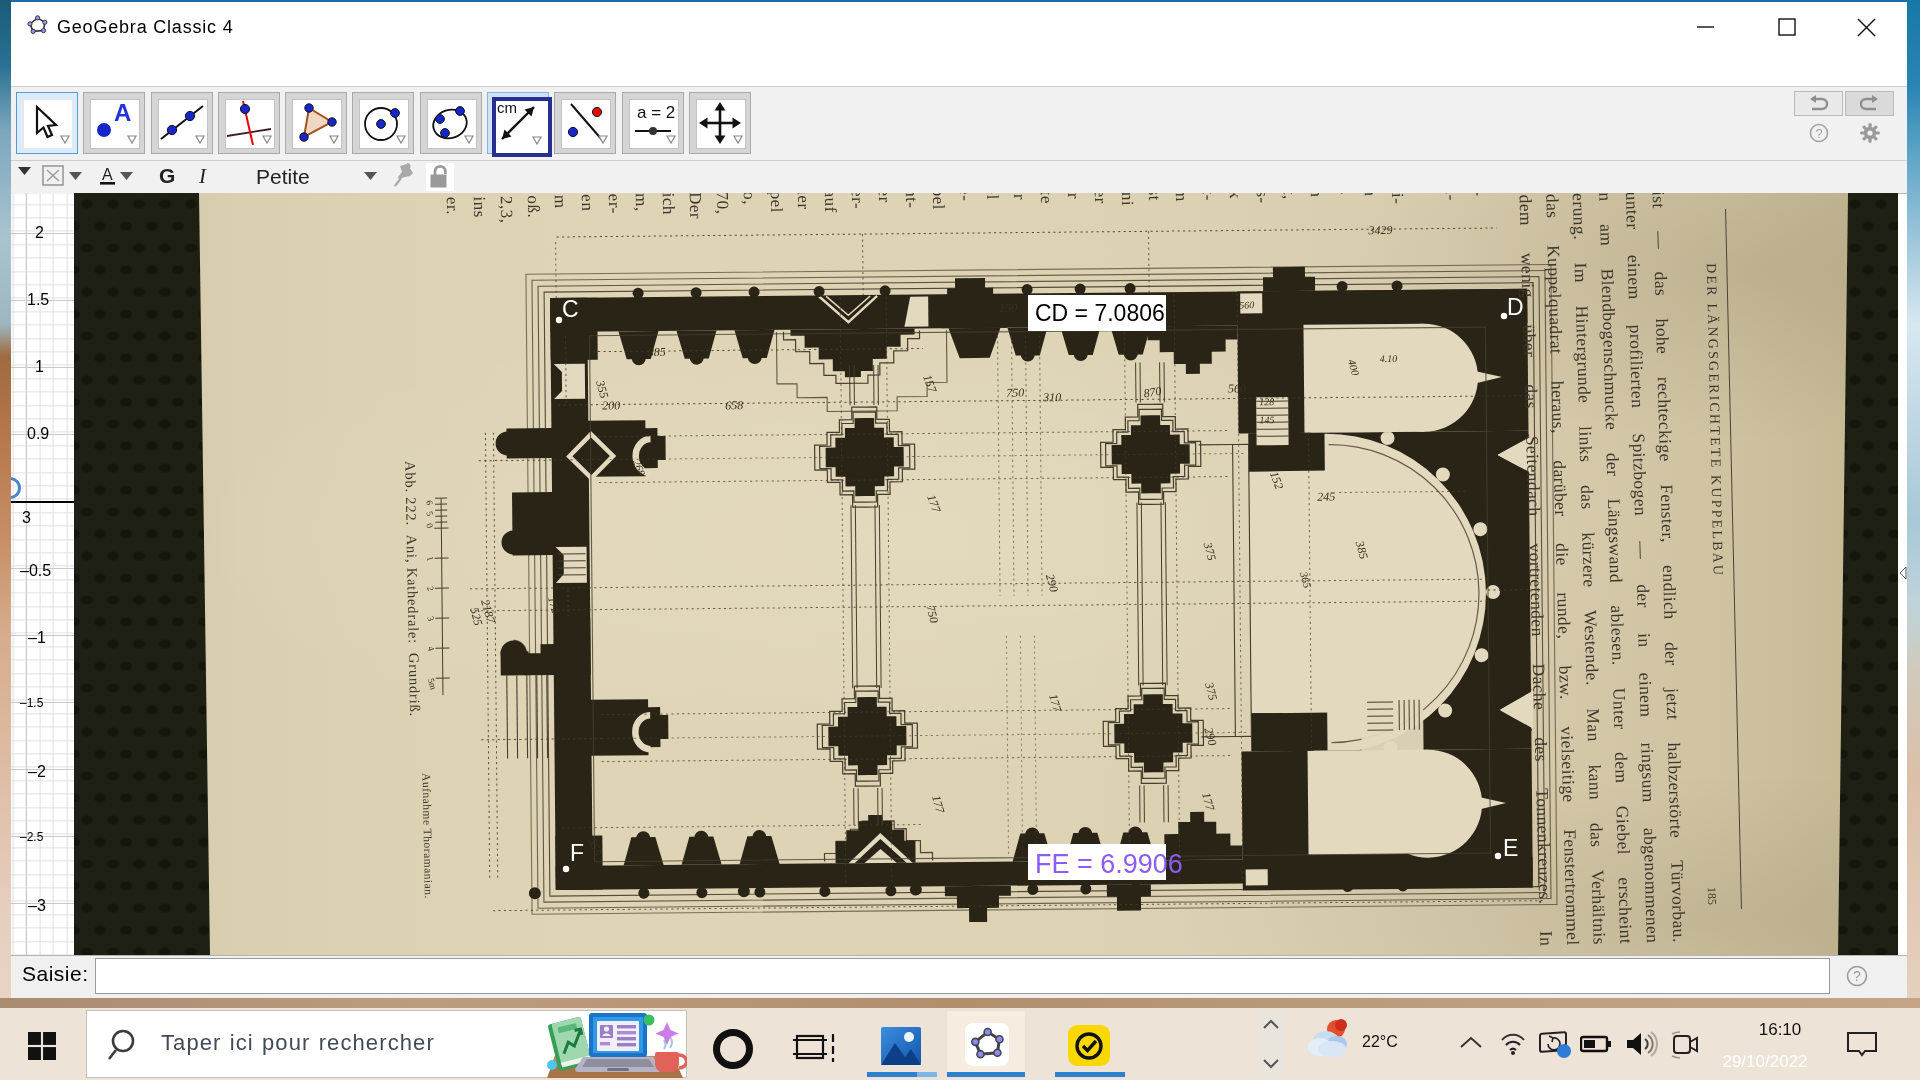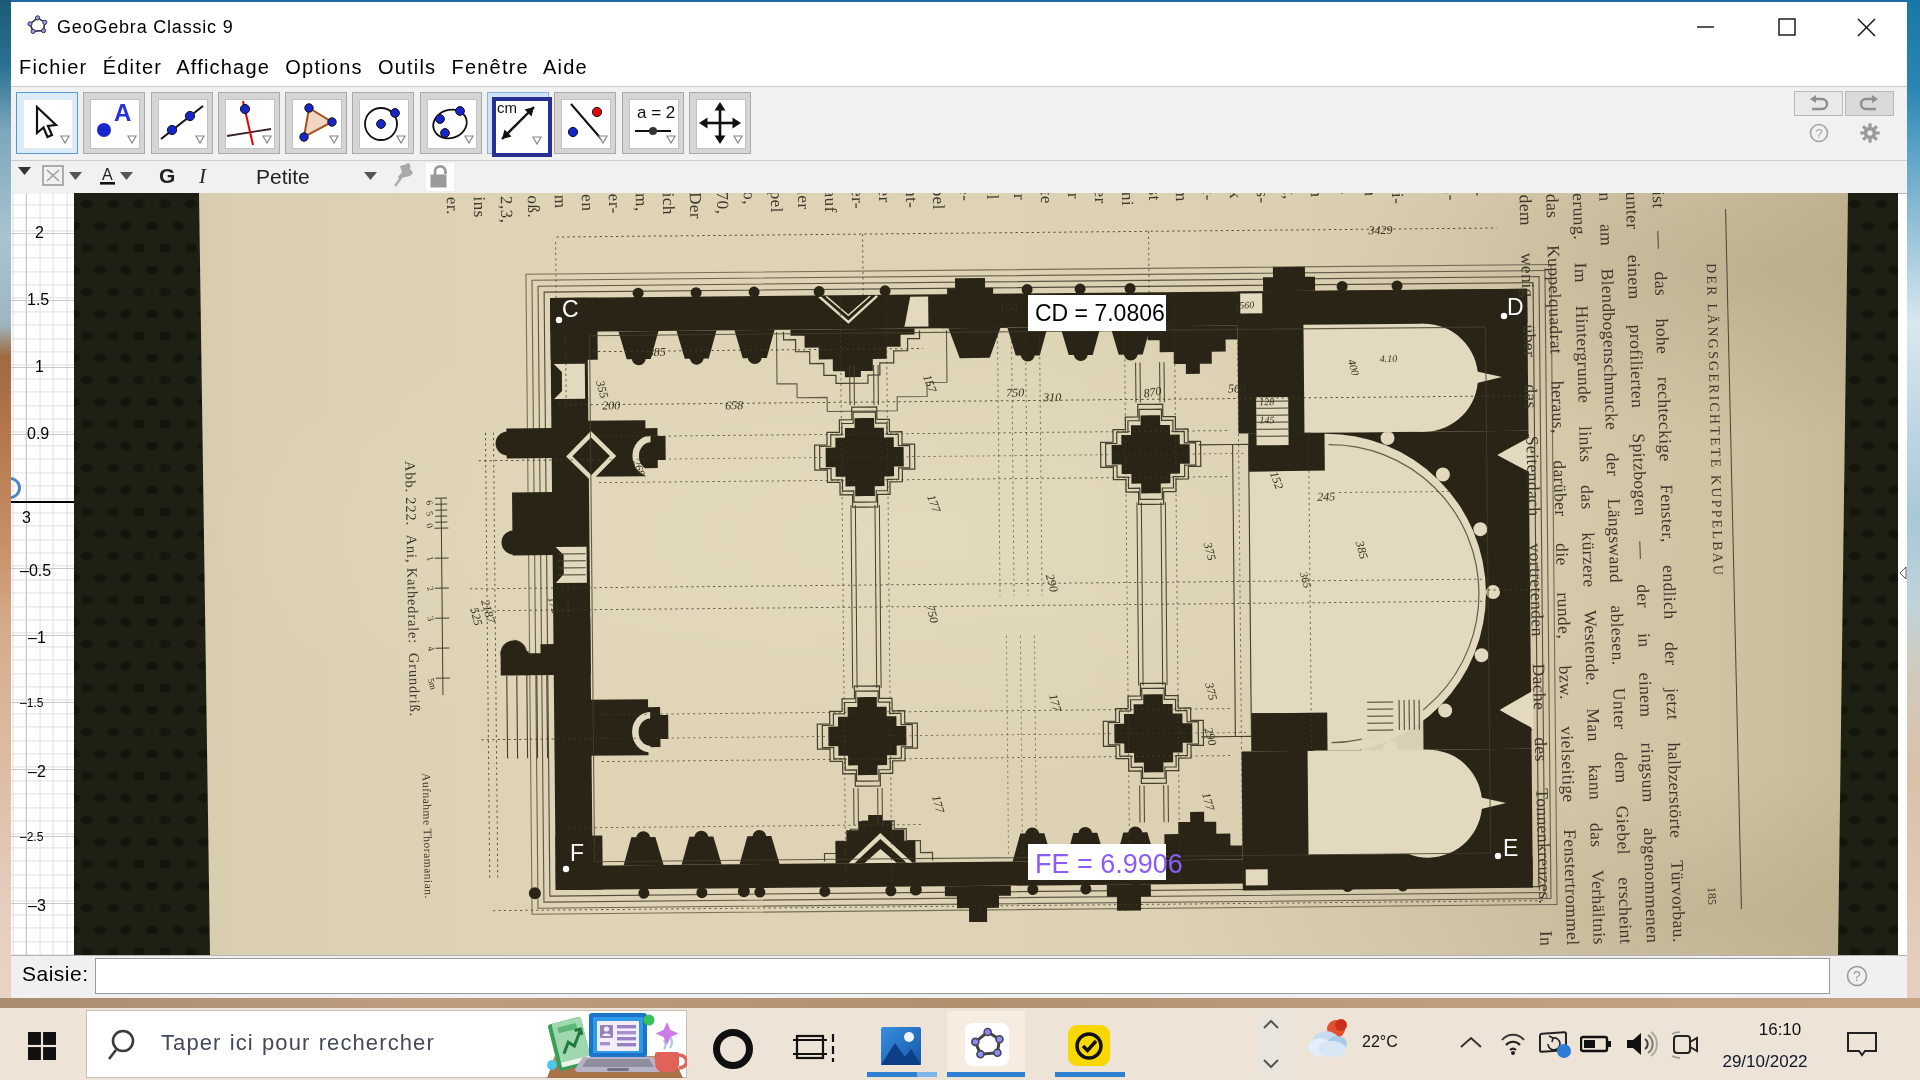--- a/index.html
+++ b/index.html
@@ -31,31 +31,30 @@
 <svg class="abs" style="left:27px;top:15px" width="21" height="21" viewBox="0 0 21 21">
  <path d="M10.6 2.9 L17.8 7.3 L16.5 15.6 L6.1 16.4 L3.0 8.9 Z" fill="none" stroke="#333" stroke-width="1.6"></path>
  <g fill="#99f" stroke="#334" stroke-width="1">
   <circle cx="10.6" cy="2.9" r="2.1"></circle>
         <circle cx="17.8" cy="7.3" r="2.1"></circle>
         <circle cx="16.5" cy="15.6" r="2.1"></circle>
         <circle cx="6.1" cy="16.4" r="2.1"></circle>
         <circle cx="3.0" cy="8.9" r="2.1"></circle>
  </g>
 </svg>
-<div class="abs" style="left:57px;top:17px;font-size:18px;color:#000;letter-spacing:0.8px;">GeoGebra Classic 9</div>
+<div class="abs" style="left:57px;top:17px;font-size:18px;color:#000;letter-spacing:0.8px;">GeoGebra Classic 4</div>
 <svg class="abs" style="left:1690px;top:14px" width="200 " height="26" viewBox="0 0 200 26">
  <g stroke="#111" stroke-width="1.4" fill="none">
   <line x1="7" y1="13" x2="24" y2="13"></line>
   <rect x="89" y="5" width="16" height="16"></rect>
   <line x1="168" y1="5" x2="185" y2="22"></line>
         <line x1="185" y1="5" x2="168" y2="22"></line>
  </g>
 </svg>
 
-<div class="abs" style="left:19px;top:56px;font-size:20px;color:#000;letter-spacing:1.2px;word-spacing:8.5px;">Fichier Éditer Affichage Options Outils Fenêtre Aide</div>
 <div class="abs sep" style="left:11px;top:86px;width:1896px;"></div>
 <div id="toolbar" class="abs"></div>
 <div class="abs sep" style="left:11px;top:160px;width:1896px;"></div>
 <div id="stylebar" class="abs"></div>
 <div class="abs sep" style="left:11px;top:193px;width:1896px;background:#b9b9b9"></div>
 
 <div class="tbtn" style="left:16px;background:#ddecfa;border:1.5px solid #549bd8;">
       <div class="inner" style="border-color:#e8e8e8"></div>
 <svg style="left:6px;top:6px" width="48" height="48">
         <path d="M14 8 L14 34 L20.5 28.5 L24.5 38 L29 36 L25 27 L33 26 Z" fill="#fff" stroke="#111" stroke-width="2.2" stroke-linejoin="miter"></path>
@@ -738,16 +737,16 @@
         <path d="M24 5 a11 11 0 0 1 0 18" opacity="0.55"></path>
         <path d="M27 2 a15 15 0 0 1 0 24" opacity="0.3"></path>
       </g>
     </svg>
 <svg class="abs" style="left:1669px;top:1031px" width="32" height="28" viewBox="0 0 32 28">
       <rect x="5" y="5" width="16" height="17" rx="3" fill="none" stroke="#222" stroke-width="2"></rect>
       <path d="M21 11 l7 -4 v13 l-7 -4" fill="none" stroke="#222" stroke-width="2"></path>
       <path d="M3 3 a20 20 0 0 1 8 -2 M3 25 a20 20 0 0 0 8 2" stroke="#999" stroke-width="1.6" fill="none"></path>
     </svg>
 <div class="abs" style="left:1743px;top:1020px;width:74px;height:20px;font-size:17px;color:#111;text-align:center;">16:10</div>
-<div class="abs" style="left:1712px;top:1052px;width:106px;height:20px;font-size:17px;color:#0f172a;text-align:center;">29/10/2022</div>
+<div class="abs" style="left:1712px;top:1052px;width:106px;height:20px;font-size:17px;color:#ffffff;text-align:center;">29/10/2022</div>
 <svg class="abs" style="left:1845px;top:1030px" width="36" height="30" viewBox="0 0 36 30">
       <path d="M3 3 h28 v18 h-11 l-3 4 -3 -4 h-11 Z" fill="none" stroke="#222" stroke-width="2"></path>
     </svg>
 </div>
 </body></html>

